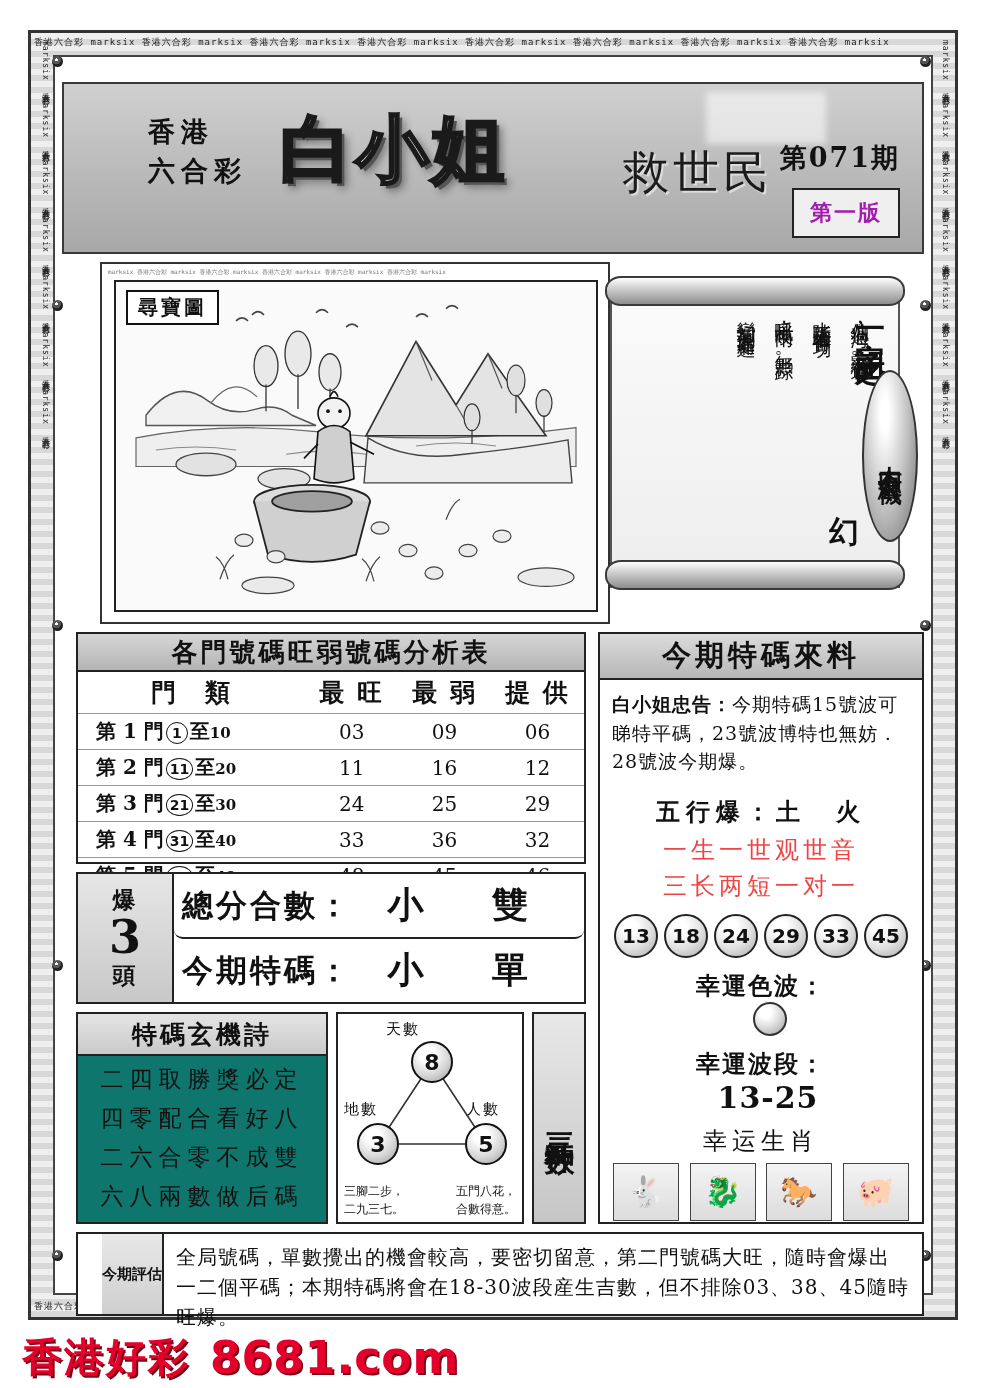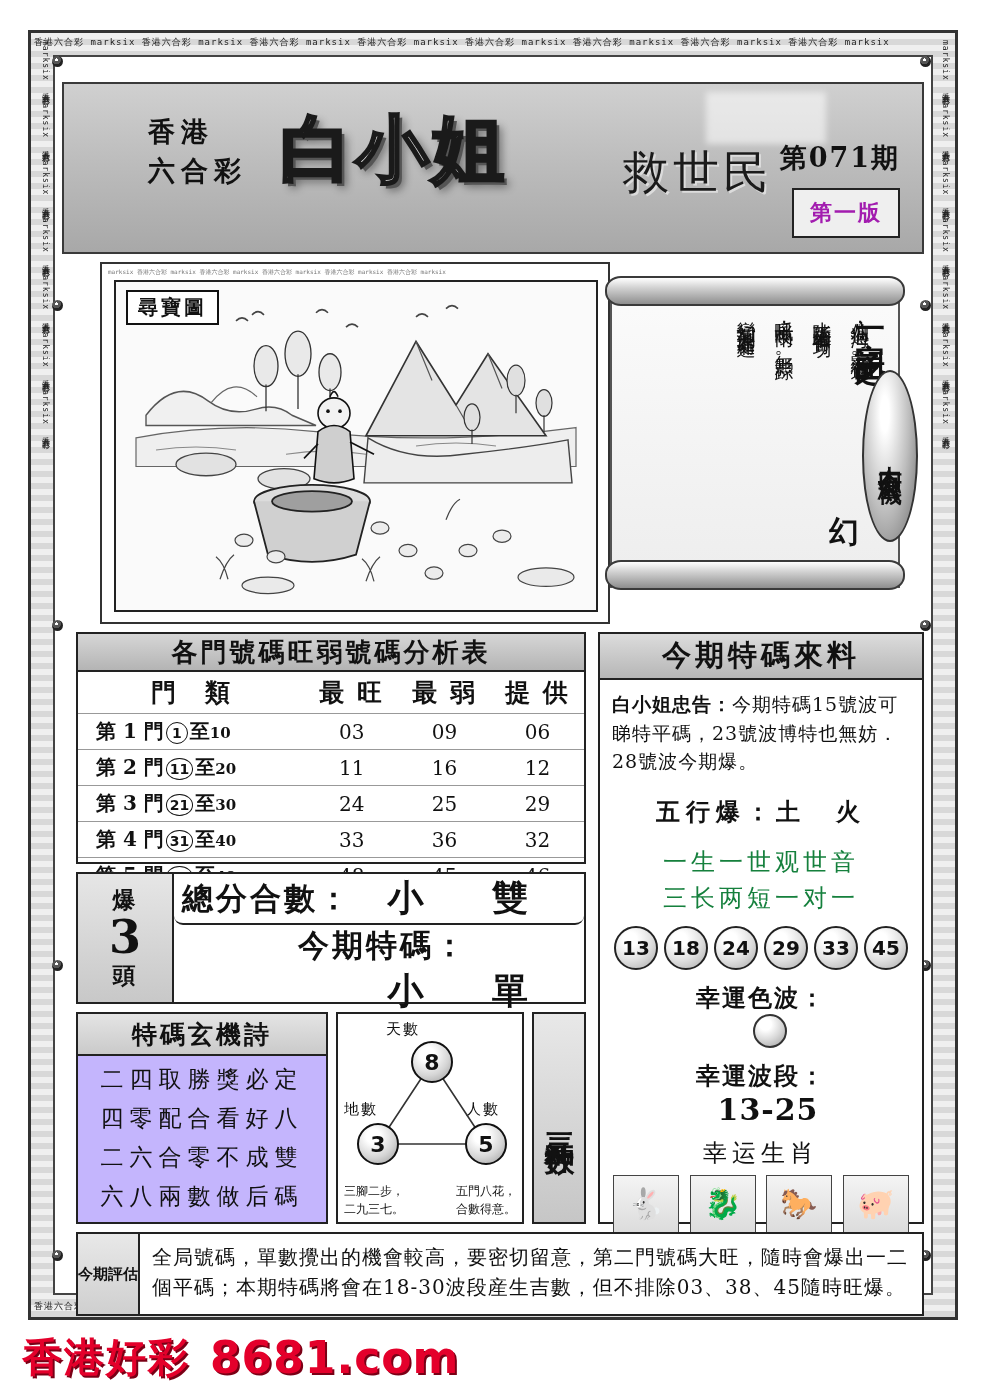--- a/index.html
+++ b/index.html
@@ -195,35 +195,35 @@
     font-family: "DejaVu Serif", serif; font-weight: bold; color: #111;
   }
   .bao-box .t { font-size: 23px; letter-spacing: 2px; }
   .bao-box .n { font-size: 46px; line-height: .95; }
   .bao-rows { flex: 1; display: flex; flex-direction: column; }
   .bao-row {
     flex: 1; display: flex; align-items: center; padding-left: 8px;
     border-bottom: 2px solid #222;
     border-radius: 9px;
   }
-  .bao-row:last-child { border-bottom: none; flex-direction: column; }
+  .bao-row:last-child { border-bottom: none; }
   .bao-lbl {
     font-family: "DejaVu Serif", serif; font-weight: bold;
     font-size: 31px; letter-spacing: 3px; color: #111;
   }
   .bao-val {
     margin-left: auto; margin-right: 28px;
     font-family: "DejaVu Serif", serif; font-weight: bold;
     font-size: 36px; letter-spacing: 28px; color: #111;
   }
 
   
   .poem-panel {
     position: absolute; left: 76px; top: 1012px; width: 252px; height: 212px;
-    border: 2px solid #222; background: #c4b5fd;
+    border: 2px solid #222; background: #0f766e;
   }
   .poem-title {
     height: 42px; border-bottom: 2px solid #222;
     background: linear-gradient(180deg,#e4e4e4,#cacaca);
     display: flex; align-items: center; justify-content: center;
     font-family: "DejaVu Serif", serif; font-weight: bold;
     font-size: 25px; letter-spacing: 3px; color: #111;
   }
   .poem-line {
     font-family: "DejaVu Serif", serif; font-size: 23px; color: #111;
@@ -282,23 +282,23 @@
     font-family: "DejaVu Serif", serif; font-size: 19px;
     line-height: 1.5; color: #111; letter-spacing: 1px;
   }
   .tip-body b { font-weight: bold; }
   .wuxing {
     margin-top: 10px; text-align: center;
     font-family: "DejaVu Serif", serif; font-weight: bold;
     font-size: 24px; letter-spacing: 6px; color: #111;
   }
   .hand {
-    margin-top: 16px; text-align: center;
+    margin-top: 4px; text-align: center;
     font-family: "DejaVu Serif", serif; font-size: 24px;
-    line-height: 1.5; color: #15803d; letter-spacing: 4px;
+    line-height: 1.5; color: #ef4444; letter-spacing: 4px;
   }
   .balls { display: flex; justify-content: center; gap: 6px; margin-top: 10px; }
   .ball {
     width: 44px; height: 44px; border-radius: 50%; border: 2px solid #222;
     background: radial-gradient(circle at 35% 28%, #fff 0 18%, #e0e0e0 55%, #a9a9a9 100%);
     display: flex; align-items: center; justify-content: center;
     font-family: "DejaVu Sans", sans-serif; font-weight: bold; font-size: 20px; color: #111;
   }
   .lucky-row {
     display: flex; align-items: center; margin-top: 12px; padding: 0 12px;
@@ -329,21 +329,21 @@
   
   .assess {
     position: absolute; left: 76px; top: 1232px; width: 848px; height: 84px;
     border: 2px solid #222; background: #fff; display: flex;
   }
   .assess-lbl {
     width: 62px; border-right: 2px solid #222;
     background: linear-gradient(180deg,#e8e8e8,#cfcfcf);
     display: flex; align-items: center; justify-content: center;
     font-family: "DejaVu Serif", serif; font-weight: bold;
-    font-size: 15px; color: #111; line-height: 1.25; text-align: center;
+    font-size: 15px; color: #111; line-height: 1.25; text-align: center; margin-left: 24px;
   }
   .assess-txt {
     flex: 1; padding: 8px 12px;
     font-family: "DejaVu Serif", serif; font-size: 20px;
     line-height: 1.5; color: #111; letter-spacing: 1px;
   }
 
   
   .footer {
     position: absolute; left: 0; top: 1326px; width: 986px; height: 62px;

